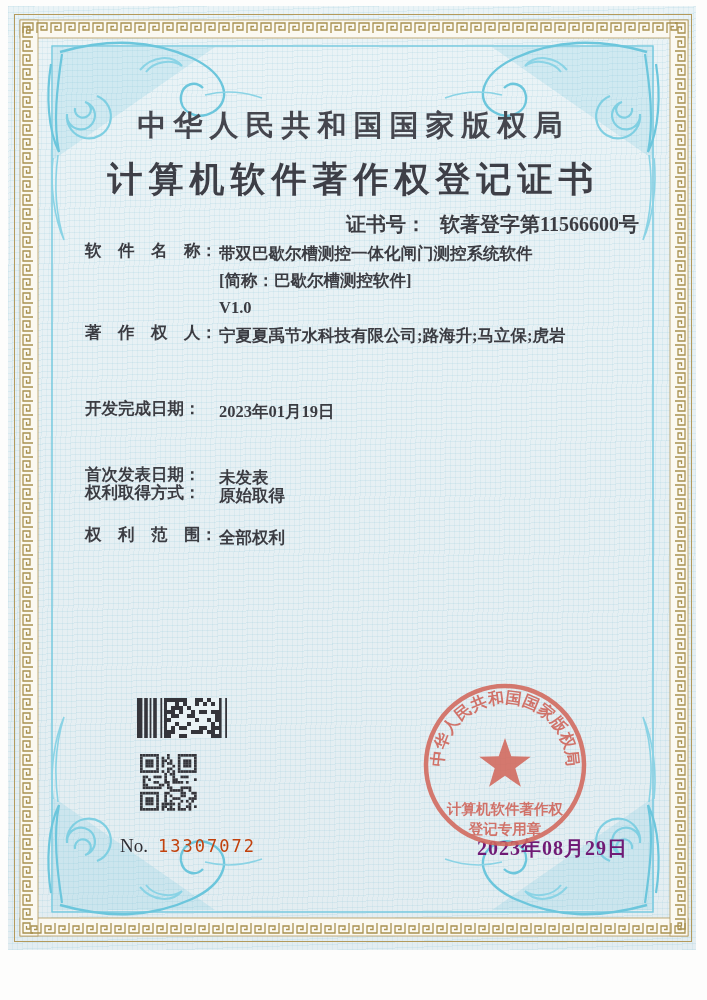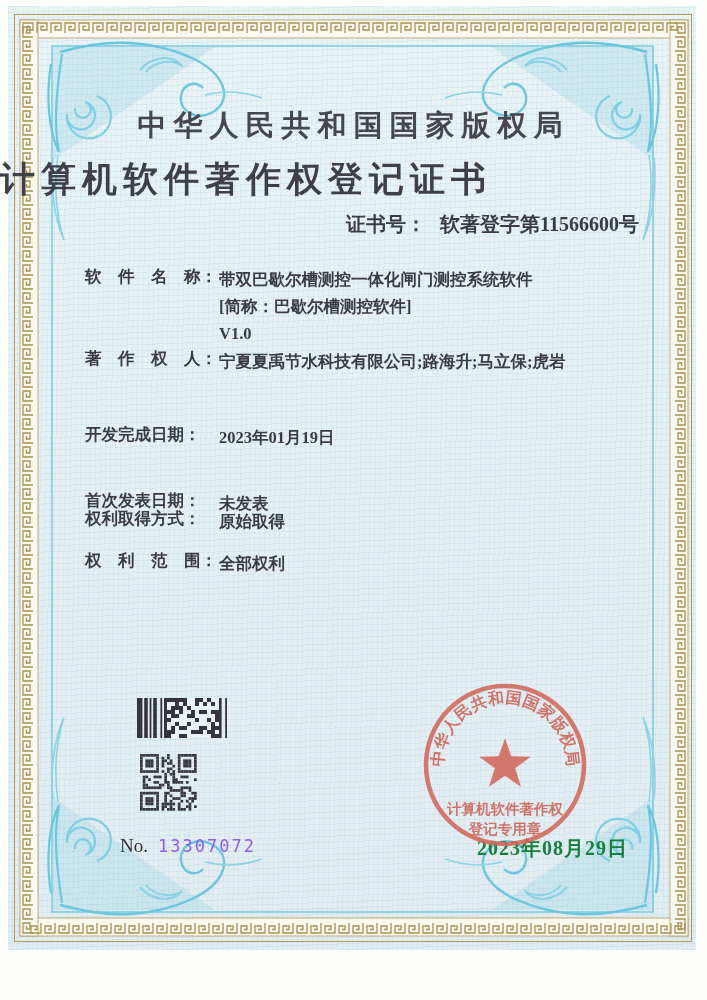--- a/index.html
+++ b/index.html
@@ -15,45 +15,45 @@
       repeating-linear-gradient(-2deg, rgba(108,182,205,.13) 0 1px, transparent 1px 6px),
       linear-gradient(#eaf3f6,#e3edf1);
   }
   svg.deco{position:absolute;left:0;top:0;z-index:2;}
   .content{position:absolute;left:0;top:0;width:707px;height:1000px;z-index:3;color:#3c3d44;}
   .authority{
     position:absolute;top:106px;left:0;width:707px;text-align:center;
     font-size:29px;font-weight:700;letter-spacing:7px;color:#45464e;
   }
   .cert-title{
-    position:absolute;top:156px;left:0;width:707px;text-align:left;
+    position:absolute;top:156px;left:0;width:707px;text-align:center;
     font-size:35px;font-weight:700;letter-spacing:6px;color:#3e3f47;
   }
   .certno{
     position:absolute;top:211px;right:68px;font-size:20px;font-weight:600;color:#3b3c42;
   }
   .certno .lbl{margin-right:14px;}
-  .field{position:absolute;left:85px;font-size:16.5px;font-weight:600;color:#3b3c42;white-space:nowrap;margin-top:26px;}
+  .field{position:absolute;left:85px;font-size:16.5px;font-weight:600;color:#3b3c42;white-space:nowrap;}
   .field .flabel{display:inline-block;width:134px;vertical-align:top;}
   .field .fvalue{display:inline-block;vertical-align:top;}
   .field .fvalue div{line-height:27px;}
   .statement{
     position:absolute;left:85px;top:604px;width:552px;
     font-size:16.5px;font-weight:600;line-height:39px;color:#3b3c42;
   }
   .statement .l1{text-indent:2em;}
   .codes{position:absolute;left:0;top:0;}
   .serial{position:absolute;left:120px;top:835px;font-size:19px;color:#2f2f35;}
   .serial .num{
-    color:#8b5cf6;font-family:"DejaVu Sans Mono","Liberation Mono",monospace;
+    color:#c2410c;font-family:"DejaVu Sans Mono","Liberation Mono",monospace;
     font-size:17px;letter-spacing:2px;margin-left:10px;
   }
   .issue-date{
     position:absolute;left:477px;top:835px;font-size:20px;font-weight:700;
-    letter-spacing:1px;color:#15803d;
+    letter-spacing:1px;color:#701a75;
   }
   .stampwrap{position:absolute;left:0;top:0;z-index:4;}
 </style>
 </head>
 <body>
 
 <div class="paper"></div>
 
 <svg class="deco" id="deco" width="707" height="1000" viewBox="0 0 707 1000">
   <defs>

